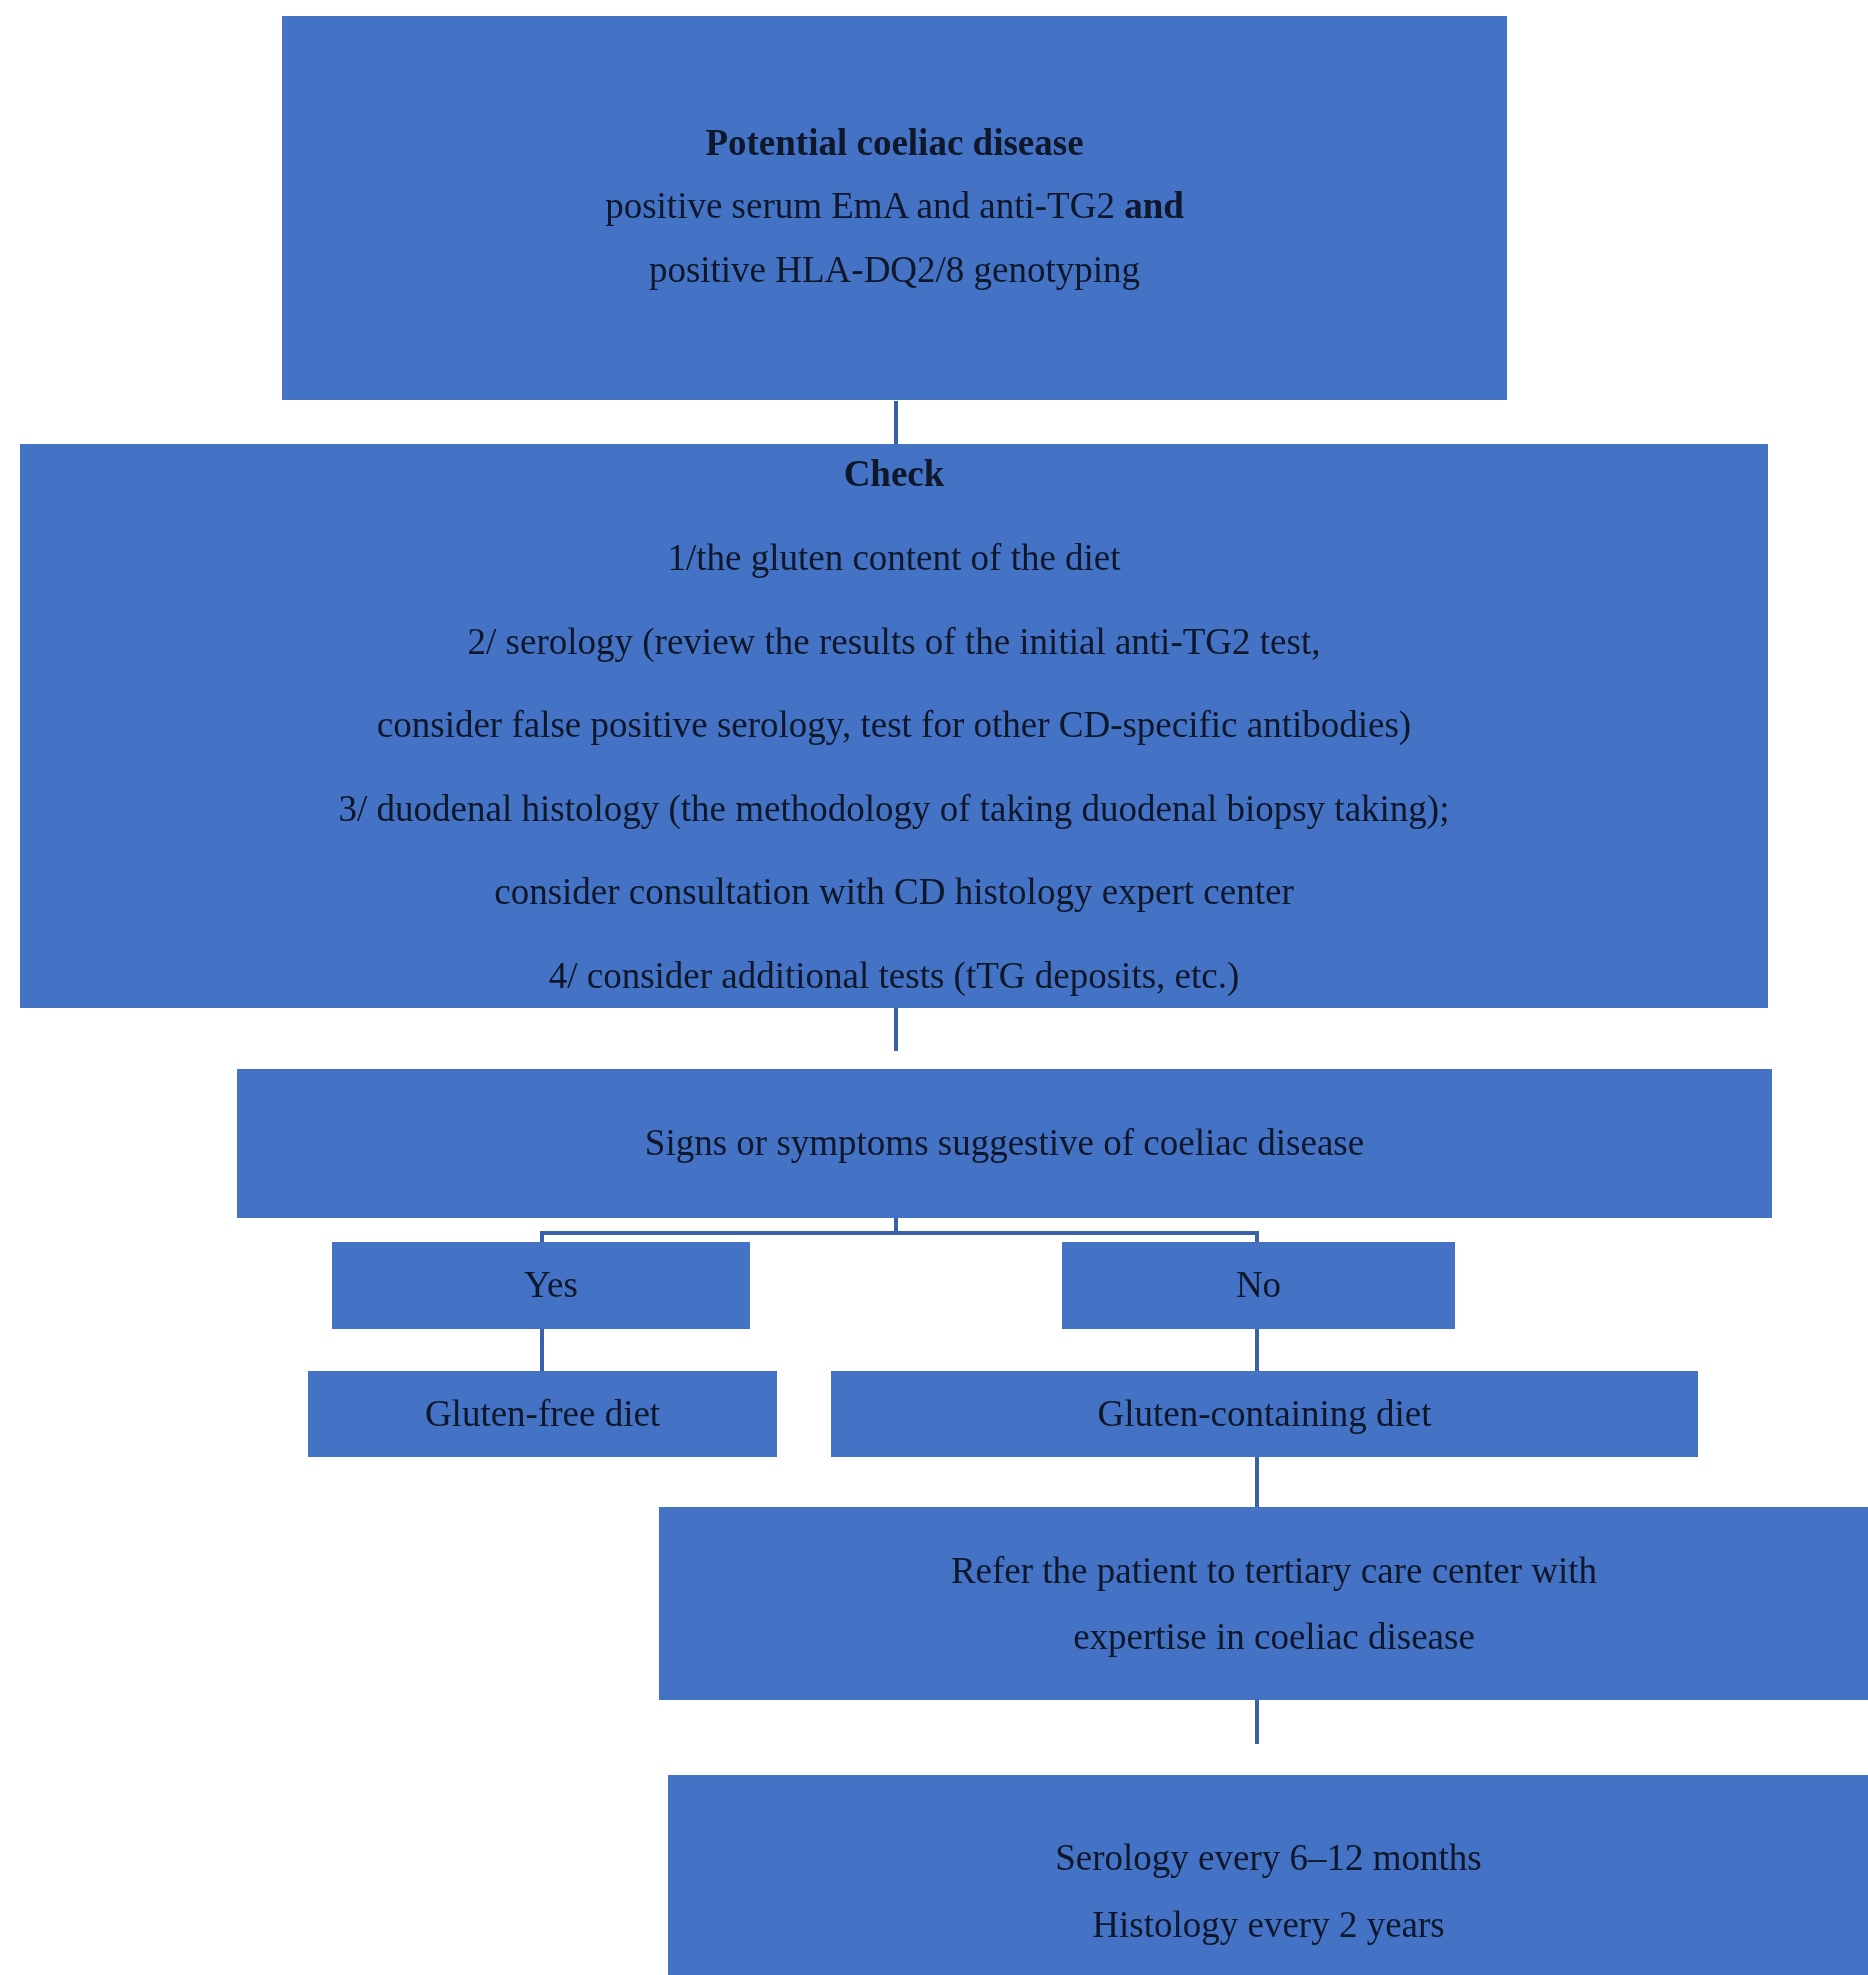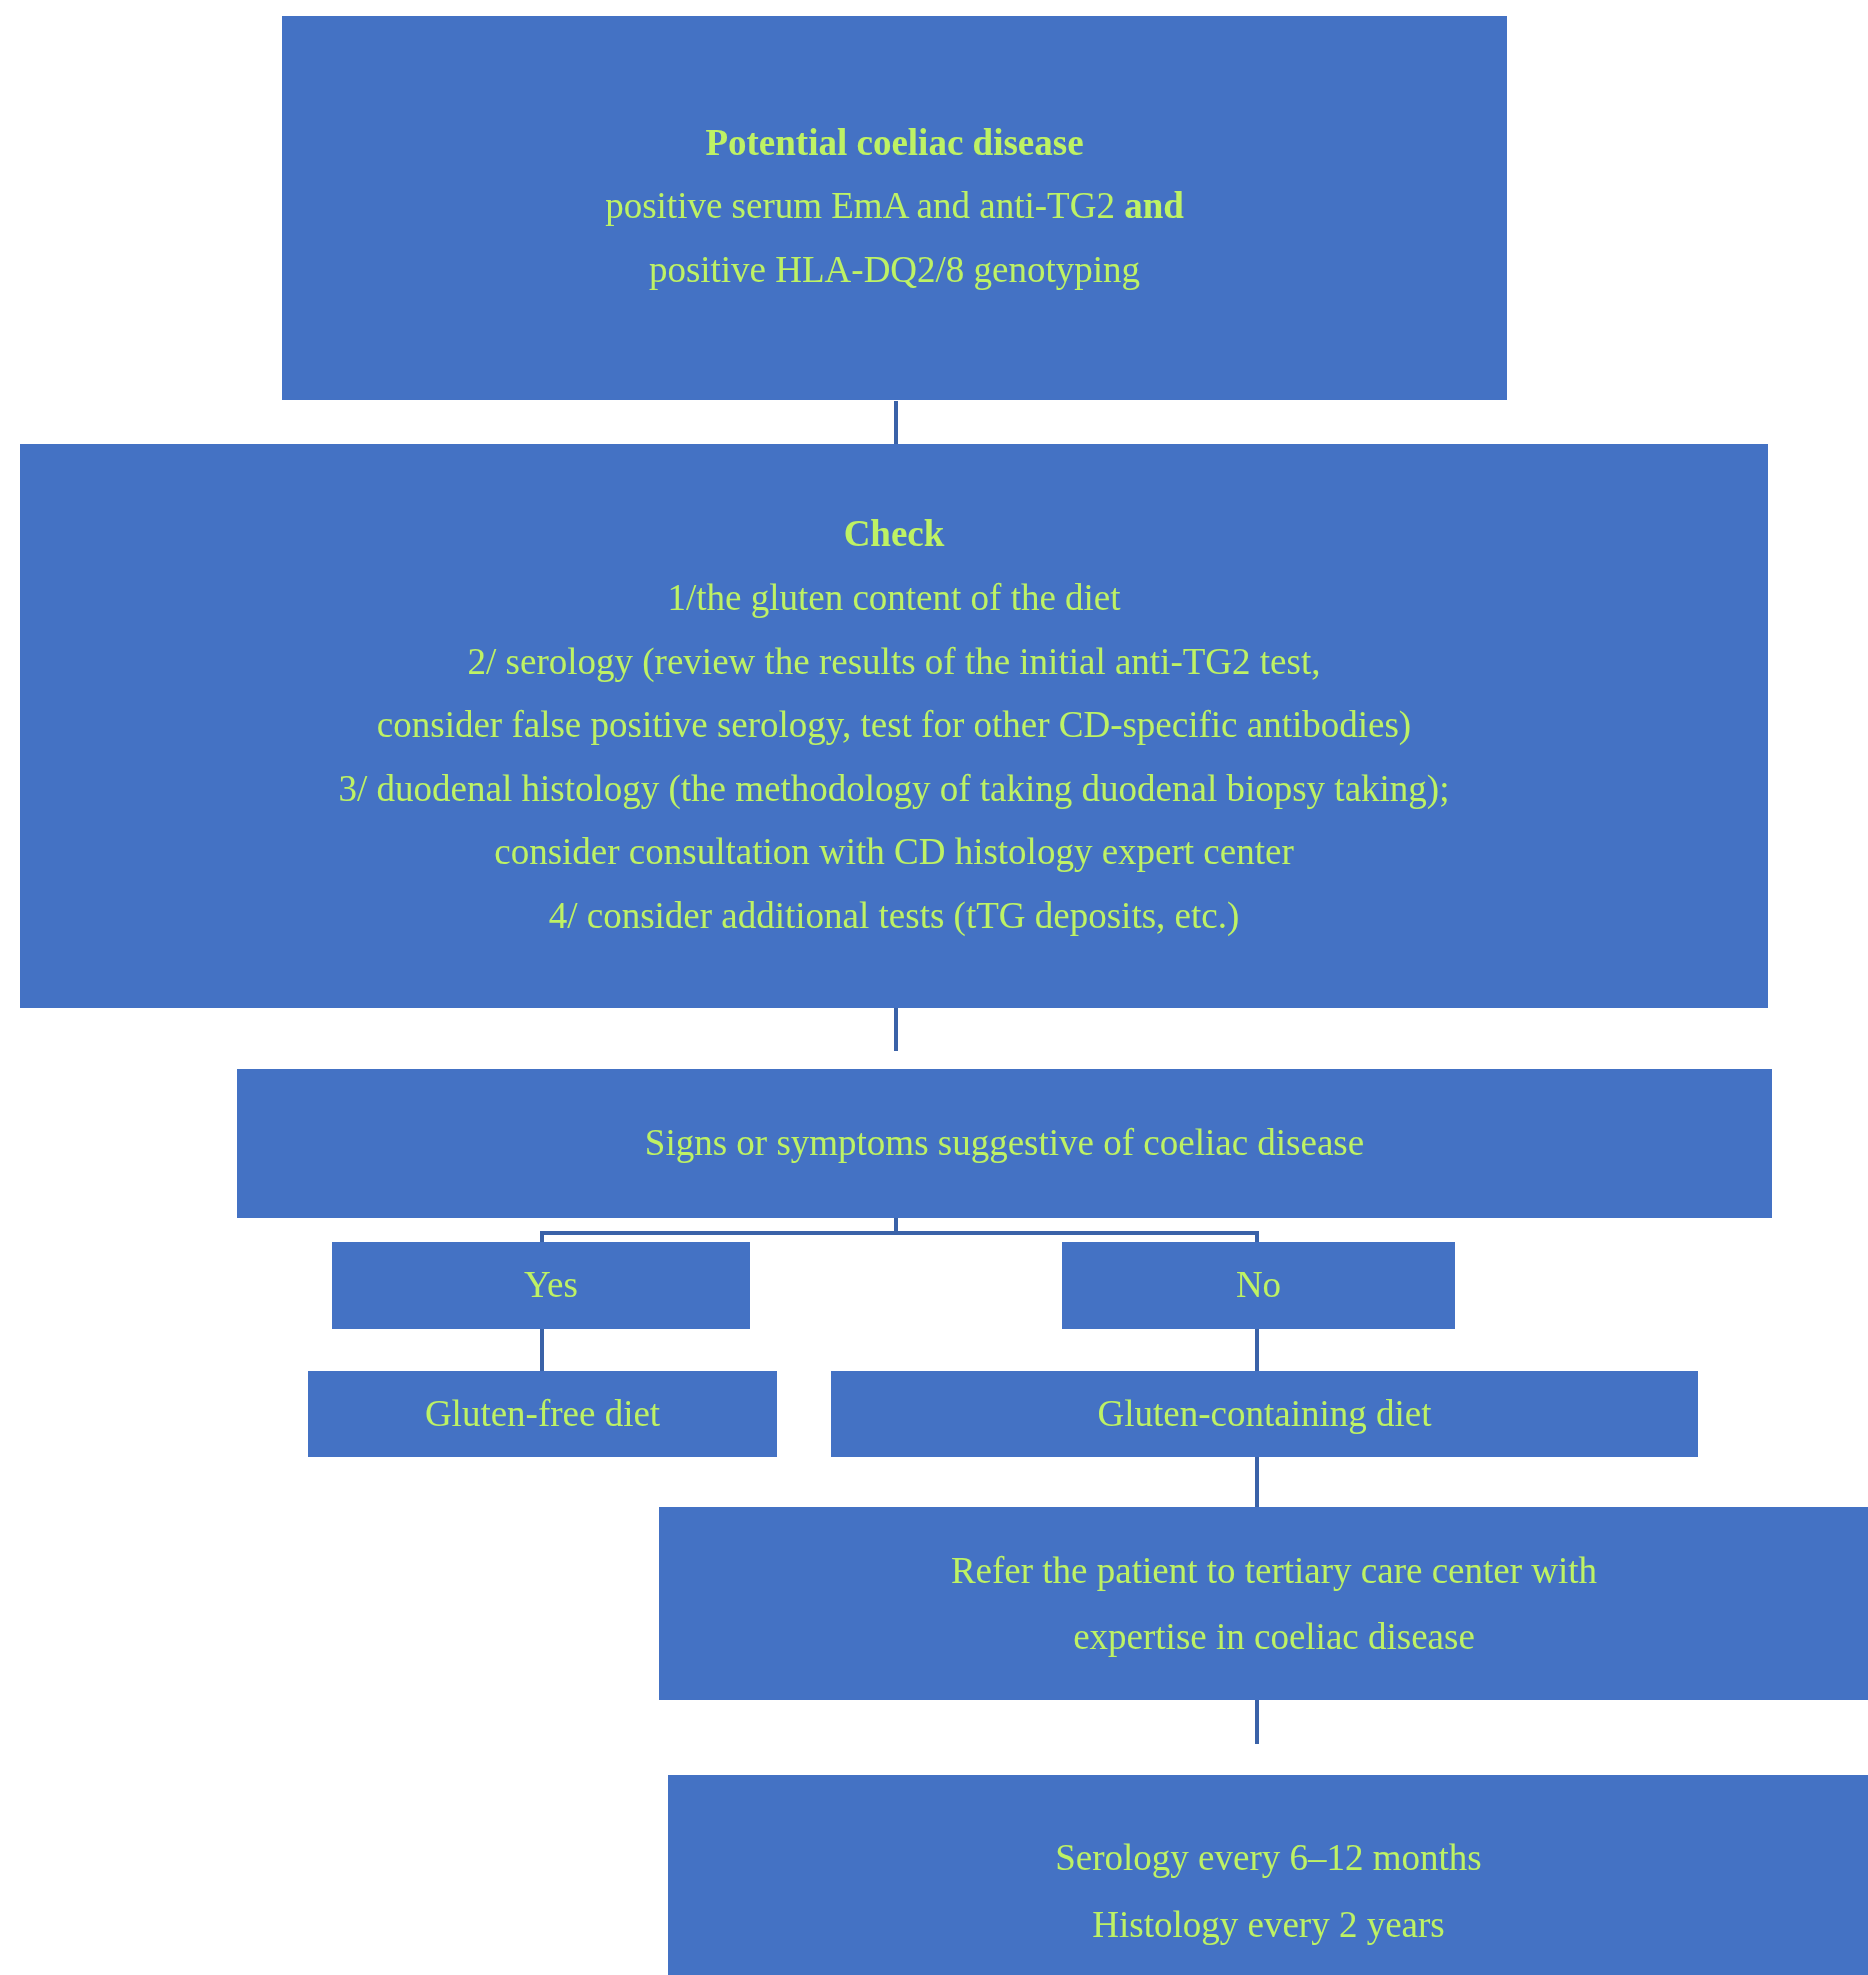--- a/index.html
+++ b/index.html
@@ -19,21 +19,21 @@
     position: absolute;
     inset: 0;
     width: 1869px;
     height: 1975px;
   }
 
   .node {
     position: absolute;
     box-sizing: border-box;
     background: #4472C4;
-    color: #bef264;
+    color: #0f172a;
     display: flex;
     flex-direction: column;
     align-items: center;
     justify-content: center;
     text-align: center;
     line-height: 1.42;
     font-weight: 400;
   }
 
   .node .ln {
@@ -54,20 +54,21 @@
     padding: 13px 15px 17px 15px;
   }
   #node-potential .ln { line-height: 1.72; }
   #node-potential .ln.title { font-weight: 700; }
 
   #node-check {
     left: 20px; top: 444px;
     width: 1748px; height: 564px;
     font-size: 37px;
     padding: 13px 12px 15px 12px;
+    gap: 20px;
   }
   #node-check .ln { line-height: 1.72; }
   #node-check .ln.title { font-weight: 700; }
 
   #node-signs {
     left: 237px; top: 1069px;
     width: 1535px; height: 149px;
     font-size: 37px;
   }
 

